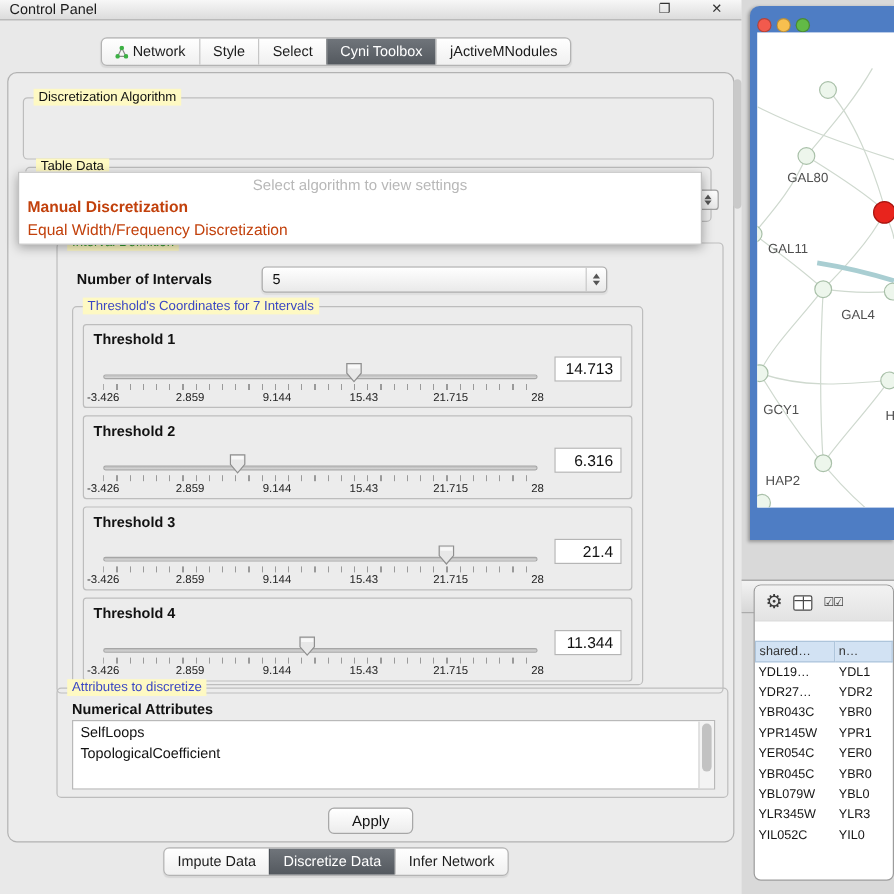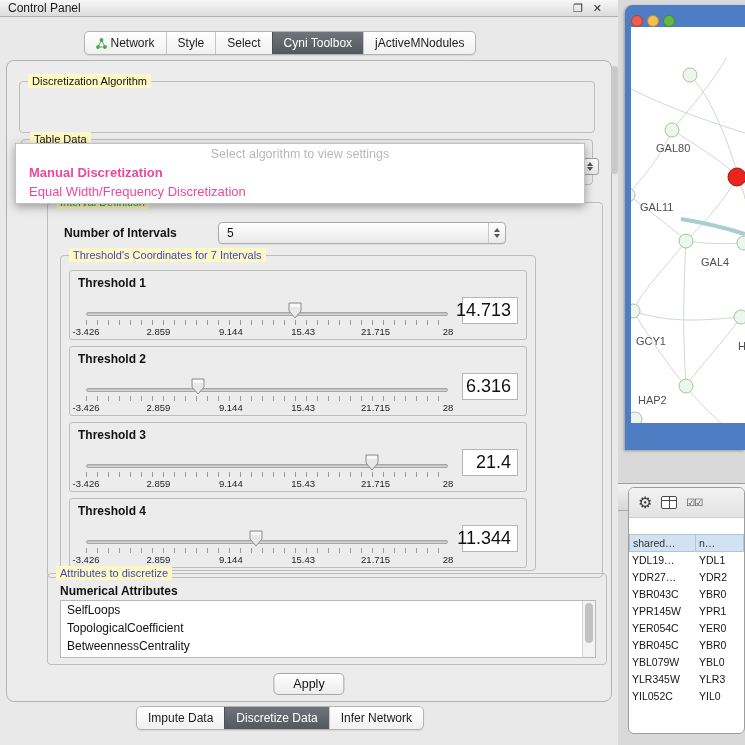--- a/index.html
+++ b/index.html
@@ -4,21 +4,21 @@
 <style>
   * { margin:0; padding:0; box-sizing:border-box; }
   html,body { background:#e9e9e9; }
   body { font-family:"Liberation Sans", sans-serif; }
   #root { position:relative; width:745px; height:745px; background:#e9e9e9; overflow:hidden; }
   .abs { position:absolute; }
 
   
   .titlebar { left:0; top:0; width:618px; height:17px;
     background:linear-gradient(#f7f7f7,#dcdcdc); border-bottom:1px solid #b0b0b0;
-    display:flex; align-items:center; padding:0 16px 0 8px; font-size:12px; color:#1a1a1a; }
+    display:flex; align-items:center; padding:0 16px 0 8px; font-size:12px; color:#1a1a1a;gap:24px; }
   .titlebar .spacer { flex:1; }
   .win-icon { margin-left:10px; font-size:11px; color:#333; line-height:1; cursor:default; }
 
   .tabbar { left:12px; width:536px; display:flex; justify-content:center;border-radius:10px; }
   .top-tabs { top:31px; }
   .bottom-tabs { top:706px; }
   .segmented { display:inline-flex; border:1px solid #b3b3b3; border-radius:5px;
     background:linear-gradient(#ffffff,#f0f0f0); overflow:hidden; font-size:12px;
     box-shadow:0 1px 1px rgba(0,0,0,0.08); }
   .segment { padding:4px 11px; color:#1c1c1c; display:flex; align-items:center; gap:4px; white-space:nowrap; }
@@ -40,40 +40,40 @@
     font-size:12px; color:#111; padding-left:8px; box-shadow:0 1px 1px rgba(0,0,0,0.06); }
   .combo .stepper { margin-left:auto; width:17px; height:100%; display:flex; flex-direction:column;
     align-items:center; justify-content:center; gap:2px; border-left:1px solid #c9c9c9; }
   .tri-up { width:0; height:0; border-left:3.5px solid transparent; border-right:3.5px solid transparent; border-bottom:4px solid #555; }
   .tri-down { width:0; height:0; border-left:3.5px solid transparent; border-right:3.5px solid transparent; border-top:4px solid #555; }
 
   .popup { position:absolute; left:8px; top:82px; width:570px; background:#ffffff;
     border:1px solid #c2c2c2; box-shadow:0 3px 9px rgba(0,0,0,0.35); z-index:50;
     font-size:13px; padding-bottom:2px; }
   .popup .ph { color:#b8b8b8; text-align:center; padding:3px 0 2px; font-size:12.5px; }
-  .popup .opt { padding:2px 7px 2px 13px; color:#ec4899; }
+  .popup .opt { padding:2px 7px 2px 7px; color:#c2410c; }
   .popup .opt.bold { font-weight:bold; }
   .combo-remnant { position:absolute; left:574px; top:97px; width:18px; height:17px; z-index:40;
     background:linear-gradient(#fdfdfd,#e6e6e6); border:1px solid #a0a0a0; border-radius:3px;
     display:flex; flex-direction:column; align-items:center; justify-content:center; gap:1px; }
 
   
   .threshold-box { position:relative; height:70px; border:1px solid #bdbdbd; border-radius:3px;
     margin:0 8px 6px 8px; background:#ececec; }
   .t-label { position:absolute; top:5px; left:8px; font-weight:bold; font-size:12px; color:#111; }
   .slider { position:absolute; left:16px; right:78px; top:28px; height:40px; }
   .track { position:absolute; left:0; right:0; top:13px; height:4px;
     background:linear-gradient(#bdbdbd,#dadada); border:1px solid #a6a6a6; border-radius:2px; }
   .thumb { position:absolute; top:3px; width:14px; height:17px; transform:translateX(-50%); }
   .ticks { position:absolute; left:0; right:0; top:21px; height:5px;
     background:repeating-linear-gradient(to right,#9a9a9a 0 1px,transparent 1px 11px); }
   .scale { position:absolute; left:0; right:0; top:27px; height:12px; font-size:9.5px; color:#222; }
   .scale span { position:absolute; transform:translateX(-50%); white-space:nowrap; }
-  .t-value { position:absolute; right:8px; top:26px; width:56px; height:27px; background:#fff;
-    border:1px solid #b5b5b5; font-size:18px; color:#111; display:flex; align-items:center;
+  .t-value { position:absolute; right:8px; top:26px; width:56px; height:21px; background:#fff;
+    border:1px solid #b5b5b5; font-size:13px; color:#111; display:flex; align-items:center;
     justify-content:flex-end; padding-right:6px; }
 
   
   .attr-title { position:absolute; left:12px; top:10px; font-weight:bold; font-size:12px; color:#111; }
   .attr-list { position:absolute; left:12px; right:10px; top:26px; height:58px; background:#fff;
     border:1px solid #b9b9b9; overflow:hidden; }
   .list-item { font-size:12px; color:#111; padding:1px 6px; height:18px; line-height:16px; }
   .attr-scroll { position:absolute; right:0; top:0; bottom:0; width:13px; background:#f3f3f3;
     border-left:1px solid #d5d5d5; }
   .attr-scroll .sthumb { position:absolute; left:2px; top:2px; width:8px; height:40px;
@@ -290,21 +290,20 @@
 </div>
       </div>
     </div>
 
     <div class="groupbox" style="left:40px; top:512px; width:560px; height:92px;">
       <span class="gb-label blue">Attributes to discretize</span>
       <div class="attr-title">Numerical Attributes</div>
       <div class="attr-list">
         <div class="list-item">SelfLoops</div>
           <div class="list-item">TopologicalCoefficient</div>
-          <div class="list-item">BetweennessCentrality</div>
           <div class="attr-scroll">
           <div class="sthumb"></div>
         </div>
       </div>
     </div>
 
     <div class="apply-btn">Apply</div>
   </div>
 
   <div class="abs left-scroll">

